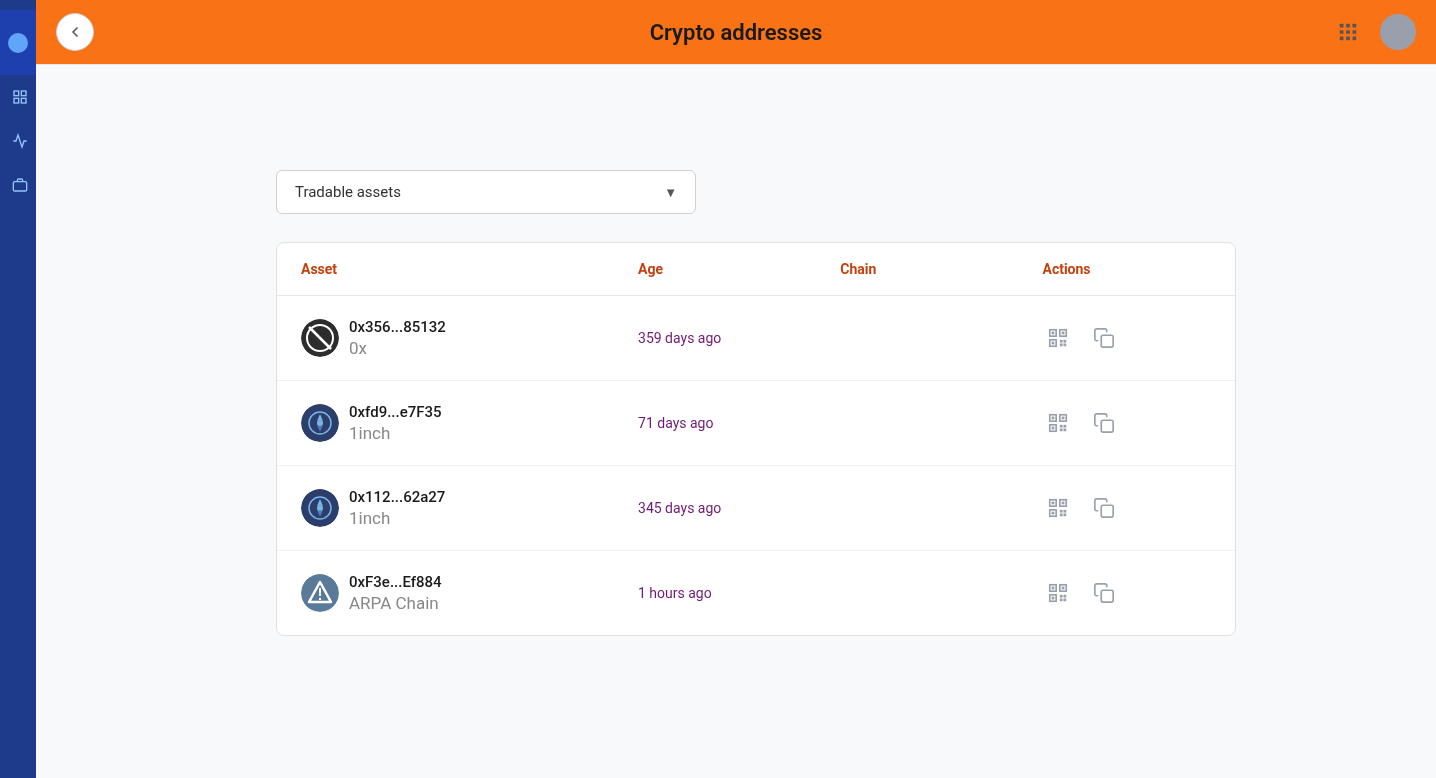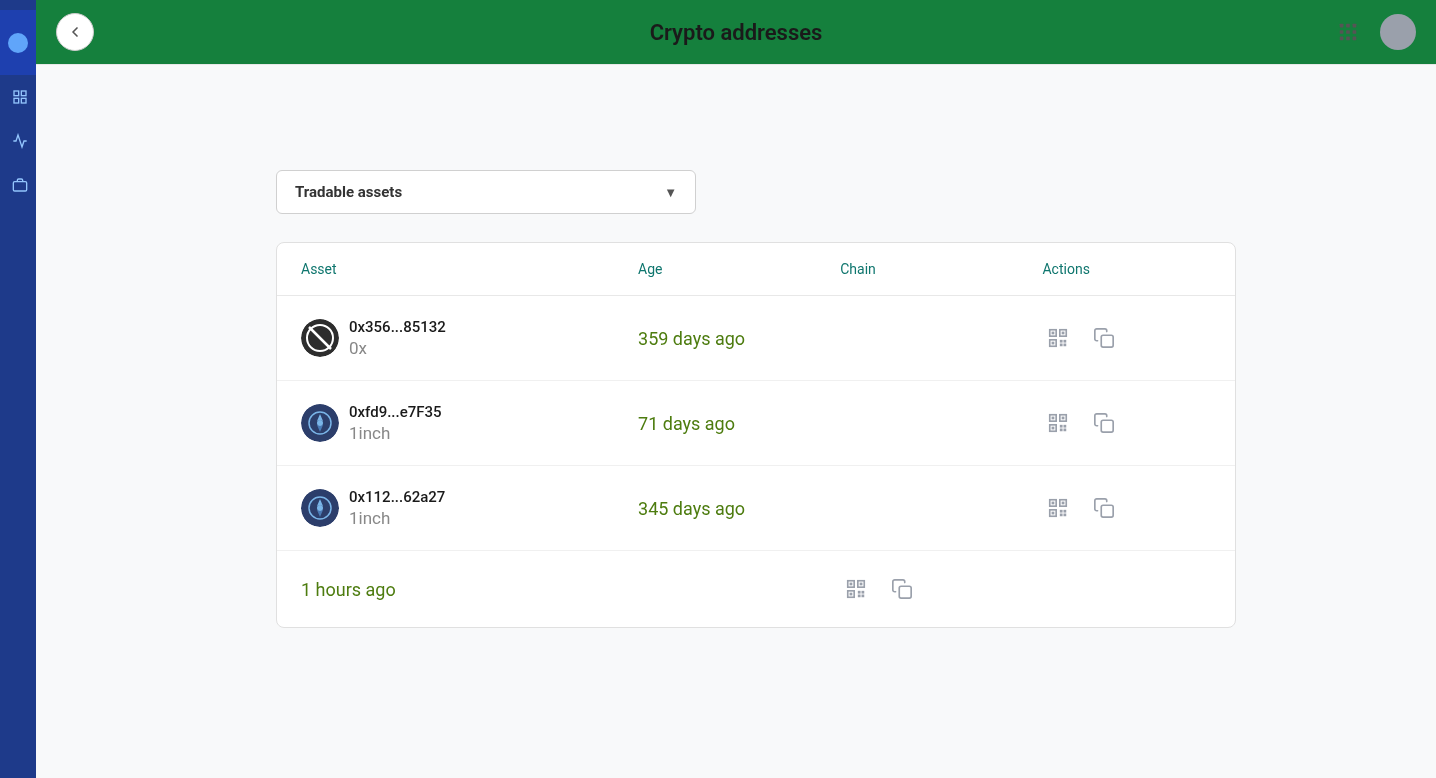--- a/index.html
+++ b/index.html
@@ -6,21 +6,21 @@
     body {
       font-family: -apple-system, BlinkMacSystemFont, 'Segoe UI', Roboto, sans-serif;
       background: #f8f9fa;
       width: 1436px;
       min-height: 778px;
       overflow-x: hidden;
     }
 
     
     .header {
-      background: #15803d;
+      background: #f97316;
       height: 65px;
       display: flex;
       align-items: center;
       justify-content: space-between;
       padding: 0 20px;
       border-bottom: 1px solid #e8e8e8;
       position: relative;
     }
     .header-left {
       display: flex;
@@ -103,21 +103,20 @@
       padding-top: 65px;
     }
 
     .content {
       padding: 40px 200px 40px 240px;
     }
 
     
     .dropdown-wrapper {
       margin-bottom: 28px;
-      font-weight: bold;
     }
     .dropdown {
       display: flex;
       align-items: center;
       justify-content: space-between;
       border: 1.5px solid #d0d0d0;
       border-radius: 6px;
       padding: 12px 18px;
       width: 420px;
       background: #fff;
@@ -138,22 +137,22 @@
       overflow: hidden;
     }
     .table-header {
       display: grid;
       grid-template-columns: 2fr 1.2fr 1.2fr 1fr;
       padding: 18px 24px;
       border-bottom: 1px solid #e8e8e8;
     }
     .table-header-cell {
       font-size: 14px;
-      color: #0f766e;
-      font-weight: 400;
+      color: #c2410c;
+      font-weight: 700;
     }
     .table-row {
       display: grid;
       grid-template-columns: 2fr 1.2fr 1.2fr 1fr;
       padding: 22px 24px;
       border-bottom: 1px solid #f0f0f0;
       align-items: center;
     }
     .table-row:last-child {
       border-bottom: none;
@@ -185,22 +184,22 @@
     .asset-address {
       font-size: 15px;
       font-weight: 500;
       color: #1a1a1a;
     }
     .asset-name {
       font-size: 17px;
       color: #888;
     }
     .age-cell {
-      font-size: 18px;
-      color: #4d7c0f;
+      font-size: 14px;
+      color: #701a75;
     }
     .label-cell {
       font-size: 14px;
       color: #333;
     }
     .actions-cell {
       display: flex;
       align-items: center;
       gap: 14px;
     }
@@ -412,20 +411,34 @@
           <div class="action-btn copy-icon">
             <svg viewBox="0 0 24 24" fill="none" stroke="currentColor" stroke-width="1.8" stroke-linecap="round" stroke-linejoin="round">
               <rect x="9" y="9" width="13" height="13" rx="2"></rect>
               <path d="M5 15H4a2 2 0 0 1-2-2V4a2 2 0 0 1 2-2h9a2 2 0 0 1 2 2v1"></path>
             </svg>
           </div>
         </div>
       </div>
 
       <div class="table-row">
+        <div class="asset-cell">
+          <div class="asset-icon">
+            <svg viewBox="0 0 38 38" xmlns="http://www.w3.org/2000/svg">
+              <circle cx="19" cy="19" r="19" fill="#5a7a9a"></circle>
+              <polygon points="19,8 30,28 8,28" fill="none" stroke="#fff" stroke-width="2.5" stroke-linejoin="round"></polygon>
+              <line x1="19" y1="14" x2="19" y2="22" stroke="#fff" stroke-width="2"></line>
+              <circle cx="19" cy="25" r="1.2" fill="#fff"></circle>
+            </svg>
+          </div>
+          <div class="asset-info">
+            <span class="asset-address">0xF3e...Ef884</span>
+            <span class="asset-name">ARPA Chain</span>
+          </div>
+        </div>
         <div class="age-cell">1 hours ago</div>
         <div class="label-cell"></div>
         <div class="actions-cell">
           <div class="action-btn qr-icon">
             <svg viewBox="0 0 24 24" fill="none" stroke="currentColor" stroke-width="1.8">
               <rect x="3" y="3" width="7" height="7"></rect>
               <rect x="14" y="3" width="7" height="7"></rect>
               <rect x="3" y="14" width="7" height="7"></rect>
               <rect x="5" y="5" width="3" height="3" fill="currentColor" stroke="none"></rect>
               <rect x="16" y="5" width="3" height="3" fill="currentColor" stroke="none"></rect>

